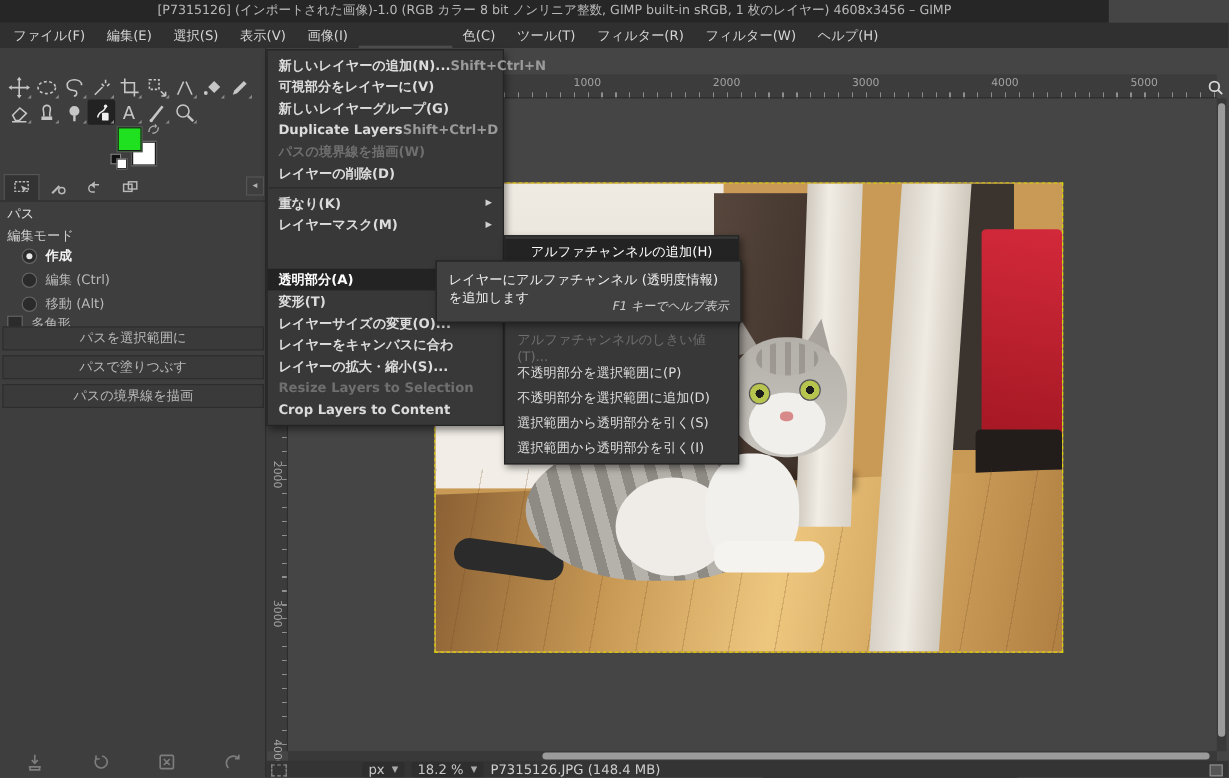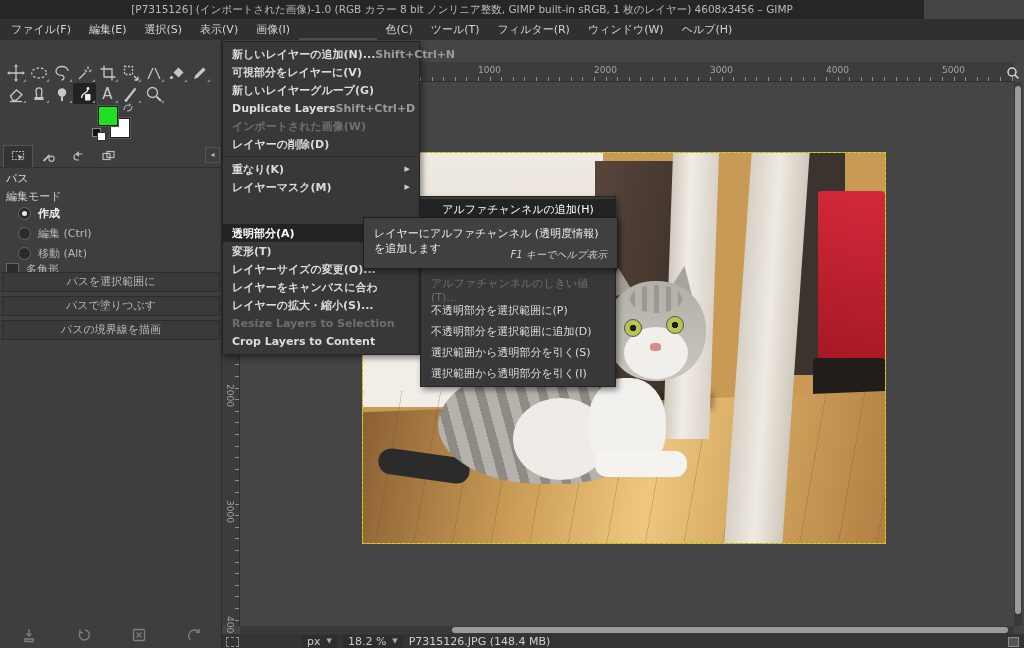--- a/index.html
+++ b/index.html
@@ -95,21 +95,21 @@
   <div class="abs menubar">
     <div class="mbi">ファイル(F)</div>
     <div class="mbi">編集(E)</div>
     <div class="mbi">選択(S)</div>
     <div class="mbi">表示(V)</div>
     <div class="mbi">画像(I)</div>
     <div class="mbi active">レイヤー(L)</div>
     <div class="mbi">色(C)</div>
     <div class="mbi">ツール(T)</div>
     <div class="mbi">フィルター(R)</div>
-    <div class="mbi">ウィンドウ(W)</div>
+    <div class="mbi">フィルター(W)</div>
     <div class="mbi">ヘルプ(H)</div>
   </div>
 
   <div class="abs panel">
 
     <div class="tool" style="left:4px;top:22px">
         <svg width="18" height="18" viewBox="0 0 18 18">
           <path d="M9 2.5v13M2.5 9h13"></path>
           <path class="f" d="M9 0l2 2.8H7zM9 18l2-2.8H7zM0 9l2.8-2v4zM18 9l-2.8-2v4z"></path>
         </svg>
@@ -360,21 +360,21 @@
         <span class="lab">可視部分をレイヤーに(V)</span>
       </div>
     <div class="mi">
         <span class="lab">新しいレイヤーグループ(G)</span>
       </div>
     <div class="mi">
         <span class="lab">Duplicate Layers</span>
         <span class="sc">Shift+Ctrl+D</span>
       </div>
     <div class="mi dis">
-        <span class="lab">インポートされた画像(W)</span>
+        <span class="lab">パスの境界線を描画(W)</span>
       </div>
     <div class="mi">
         <span class="lab">レイヤーの削除(D)</span>
       </div>
     <div class="sep"></div>
     <div class="mi">
         <span class="lab">重なり(K)</span>
         <span class="arr">▶</span>
       </div>
     <div class="mi">

